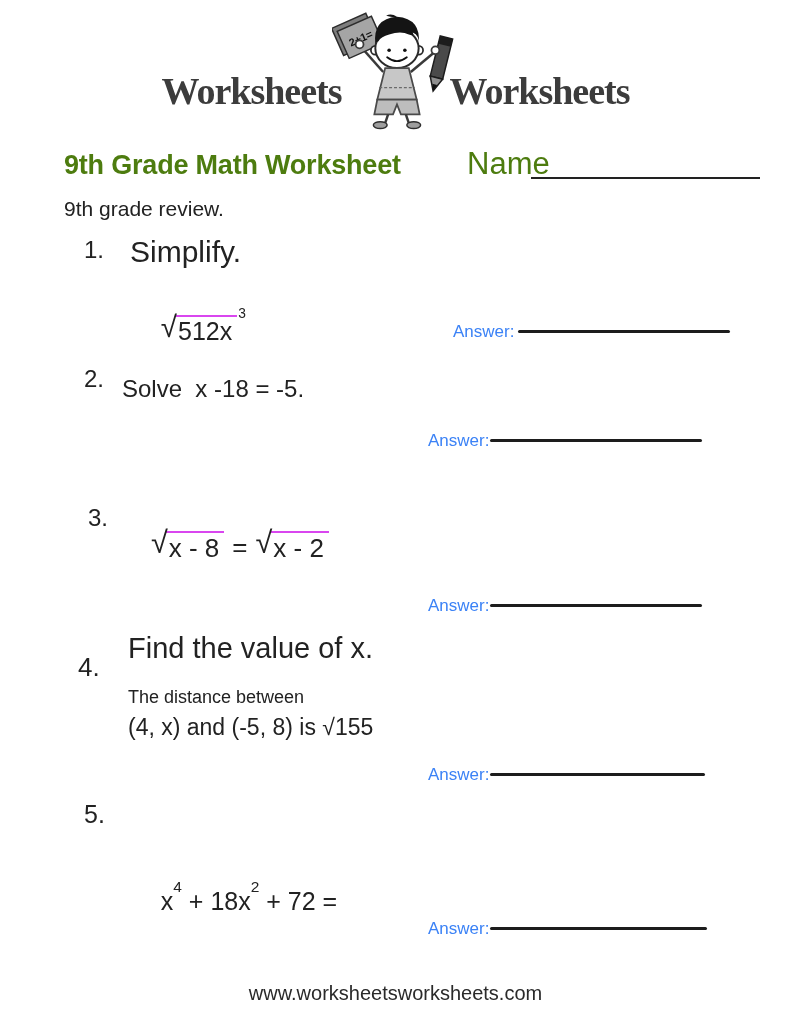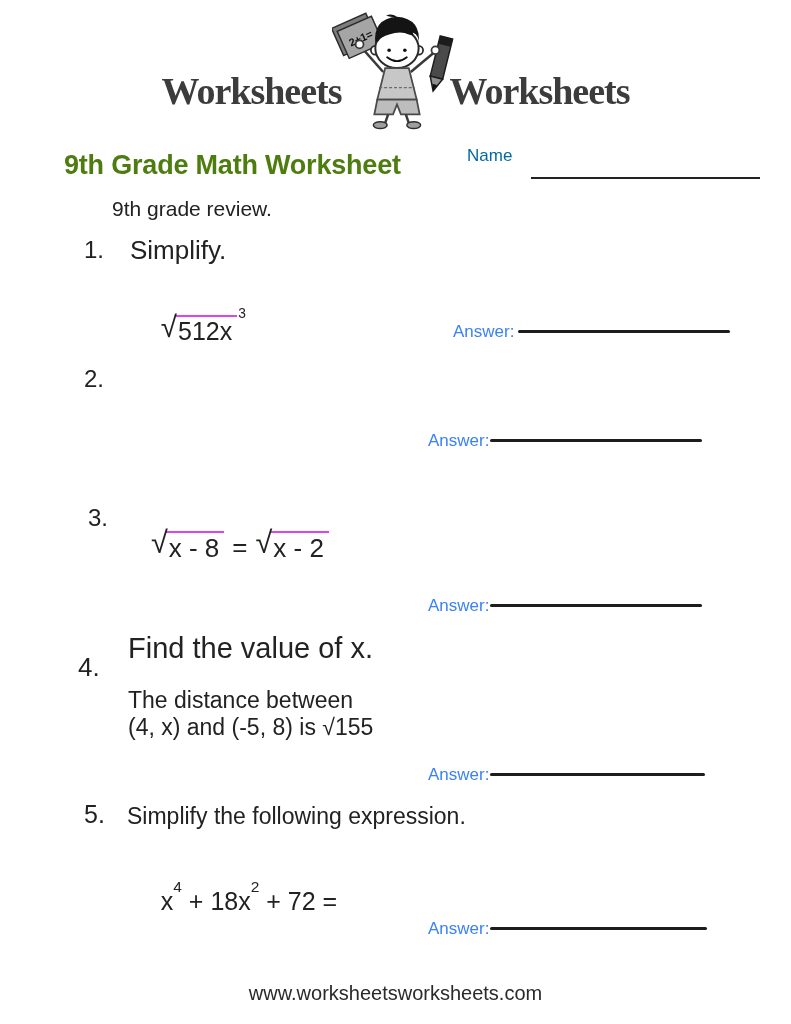--- a/index.html
+++ b/index.html
@@ -27,33 +27,33 @@
     position:relative; top:22px;
   }
   .logo svg { margin:0 -10px; }
   
   .title {
     position:absolute; left:64px; top:150px;
     font-size:27px; font-weight:600; color:#4d7c0f; letter-spacing:-0.2px;
   }
   .name-label {
     position:absolute; left:467px; top:146px;
-    font-size:17px; color:#0369a1;
+    font-size:31px; color:#4d7c0f;
   }
   .name-line {
     position:absolute; left:531px; top:177px;
     width:229px; height:2px; background:#222;
   }
   .subtitle {
     position:absolute; left:64px; top:197px;
-    font-size:21px; color:#222;margin-left:48px;
+    font-size:21px; color:#222;
   }
   
   .qnum { position:absolute; font-size:24px; color:#222; }
-  .qtext { position:absolute; font-size:26px; color:#222; white-space:pre; }
+  .qtext { position:absolute; font-size:30px; color:#222; white-space:pre; }
   .expr { position:absolute; font-size:25px; color:#222; white-space:pre; }
   
   .rad { display:inline-flex; align-items:flex-start; }
   .rad-sign { font-size:1.18em; line-height:1; margin-right:-2px; position:relative; top:-3px; }
   .rad-body { border-top:2px solid #d946ef; padding:1px 5px 0 3px; line-height:1.1; }
   .rad-exp { font-size:0.55em; position:relative; top:-0.65em; margin-left:1px; }
   sup.pw { font-size:0.62em; position:relative; top:-0.55em; }
   
   .ans-label { position:absolute; font-size:17px; color:#3b82f6; }
   .ans-line { position:absolute; height:3px; background:#1d1d1d; border-radius:2px; }
@@ -124,39 +124,39 @@
 
   <div class="qnum" style="left:84px; top:236px;">1.</div>
   <div class="qtext" style="left:130px; top:235px;">Simplify.</div>
   <div class="expr" style="left:133px; top:286px;">
     <span class="rad"><span class="rad-sign">√</span><span class="rad-body">512x</span><span class="rad-exp">3</span></span>
   </div>
   <div class="ans-label" style="left:453px; top:322px;">Answer:</div>
   <div class="ans-line" style="left:518px; top:330px; width:212px;"></div>
 
   <div class="qnum" style="left:84px; top:365px;">2.</div>
+  <div class="qtext" style="left:122px; top:375px; font-size:24px;">Solve  x -18 = -5.</div>
   <div class="ans-label" style="left:428px; top:431px;">Answer:</div>
   <div class="ans-line" style="left:490px; top:439px; width:212px;"></div>
 
   <div class="qnum" style="left:88px; top:504px;">3.</div>
   <div class="expr" style="left:122px; top:500px; font-size:26px;">
     <span class="rad"><span class="rad-sign">√</span><span class="rad-body">x - 8</span></span><span style="padding:0 8px;">=</span><span class="rad"><span class="rad-sign">√</span><span class="rad-body">x - 2</span></span>
   </div>
   <div class="ans-label" style="left:428px; top:596px;">Answer:</div>
   <div class="ans-line" style="left:490px; top:604px; width:212px;"></div>
 
   <div class="qnum" style="left:78px; top:652px; font-size:26px;">4.</div>
   <div class="qtext" style="left:128px; top:632px; font-size:29px;">Find the value of x.</div>
-  <div class="qtext" style="left:128px; top:687px; font-size:23px;">The distance between</div>
+  <div class="qtext" style="left:128px; top:687px; font-size:18px;">The distance between</div>
   <div class="qtext" style="left:128px; top:714px; font-size:23px;">(4, x) and (-5, 8) is √155</div>
   <div class="ans-label" style="left:428px; top:765px;">Answer:</div>
   <div class="ans-line" style="left:490px; top:773px; width:215px;"></div>
 
   <div class="qnum" style="left:84px; top:800px; font-size:25px;">5.</div>
-  <div class="qtext" style="left:127px; top:803px; font-size:23px;">Simplify the following expression.</div>
   <div class="expr" style="left:133px; top:858px;">
     <span>x</span><sup class="pw">4</sup><span> + 18x</span><sup class="pw">2</sup><span> + 72 =</span>
   </div>
   <div class="ans-label" style="left:428px; top:919px;">Answer:</div>
   <div class="ans-line" style="left:490px; top:927px; width:217px;"></div>
 
   <div class="footer">www.worksheetsworksheets.com</div>
 
 </div>
 

